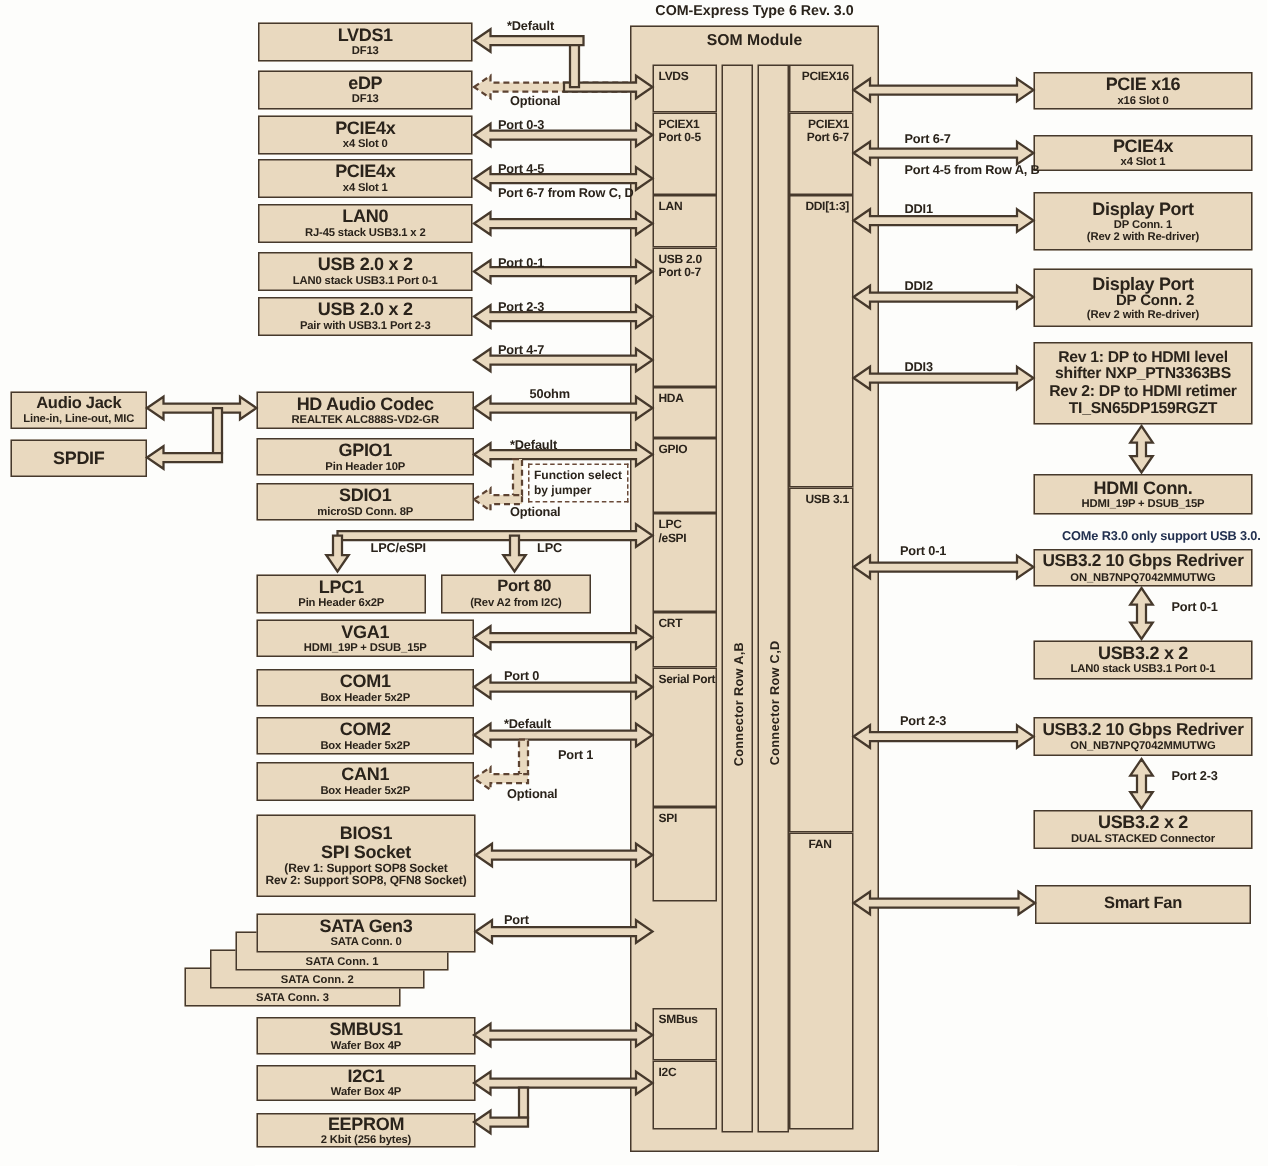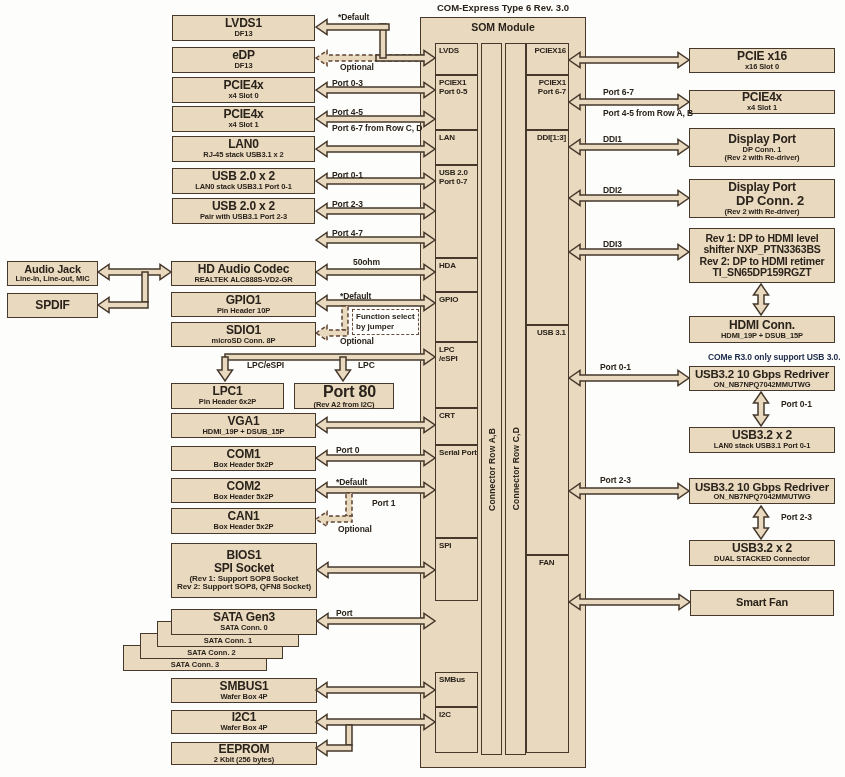--- a/index.html
+++ b/index.html
@@ -186,21 +186,21 @@
     </div>
     <div class="box" style="left: 171px; top: 322px; width: 145px; height: 25px;">
       <div class="t" style="font-size: 12px;">SDIO1</div>
       <div class="s" style="font-size: 7.5px;">microSD Conn. 8P</div>
     </div>
     <div class="box" style="left: 171px; top: 383px; width: 113px; height: 26px;">
       <div class="t" style="font-size: 12px;">LPC1</div>
       <div class="s" style="font-size: 7.5px;">Pin Header 6x2P</div>
     </div>
     <div class="box" style="left: 294px; top: 383px; width: 100px; height: 26px;">
-      <div class="t" style="font-size: 16px; margin-left: 11px;">Port 80</div>
+      <div class="t" style="font-size: 11px; margin-left: 11px;">Port 80</div>
       <div class="s" style="font-size: 7.5px;">(Rev A2 from I2C)</div>
     </div>
     <div class="box" style="left: 171px; top: 413px; width: 145px; height: 25px;">
       <div class="t" style="font-size: 12px;">VGA1</div>
       <div class="s" style="font-size: 7.5px;">HDMI_19P + DSUB_15P</div>
     </div>
     <div class="box" style="left: 171px; top: 446px; width: 145px; height: 25px;">
       <div class="t" style="font-size: 12px;">COM1</div>
       <div class="s" style="font-size: 7.5px;">Box Header 5x2P</div>
     </div>
@@ -251,21 +251,21 @@
       <div class="t" style="font-size: 12px;">PCIE4x</div>
       <div class="s" style="font-size: 7.5px;">x4 Slot 1</div>
     </div>
     <div class="box" style="left: 689px; top: 128px; width: 146px; height: 39px;">
       <div class="t" style="font-size: 12px;">Display Port</div>
       <div class="s" style="font-size: 7.5px;">DP Conn. 1</div>
       <div class="s" style="font-size: 7.5px;">(Rev 2 with Re-driver)</div>
     </div>
     <div class="box" style="left: 689px; top: 179px; width: 146px; height: 39px;">
       <div class="t" style="font-size: 12px;">Display Port</div>
-      <div class="s" style="font-size: 13px; margin-left: 16px;">DP Conn. 2</div>
+      <div class="s" style="font-size: 10px; margin-left: 16px;">DP Conn. 2</div>
       <div class="s" style="font-size: 7.5px;">(Rev 2 with Re-driver)</div>
     </div>
     <div class="box" style="left: 689px; top: 228px; width: 146px; height: 55px;">
       <div class="t" style="font-size: 10.5px;">Rev 1: DP to HDMI level</div>
       <div class="t" style="font-size: 10.5px;">shifter NXP_PTN3363BS</div>
       <div class="t" style="font-size: 10.5px;">Rev 2: DP to HDMI retimer</div>
       <div class="t" style="font-size: 10.5px;">TI_SN65DP159RGZT</div>
     </div>
     <div class="box" style="left: 689px; top: 316px; width: 146px; height: 27px;">
       <div class="t" style="font-size: 12px;">HDMI Conn.</div>

